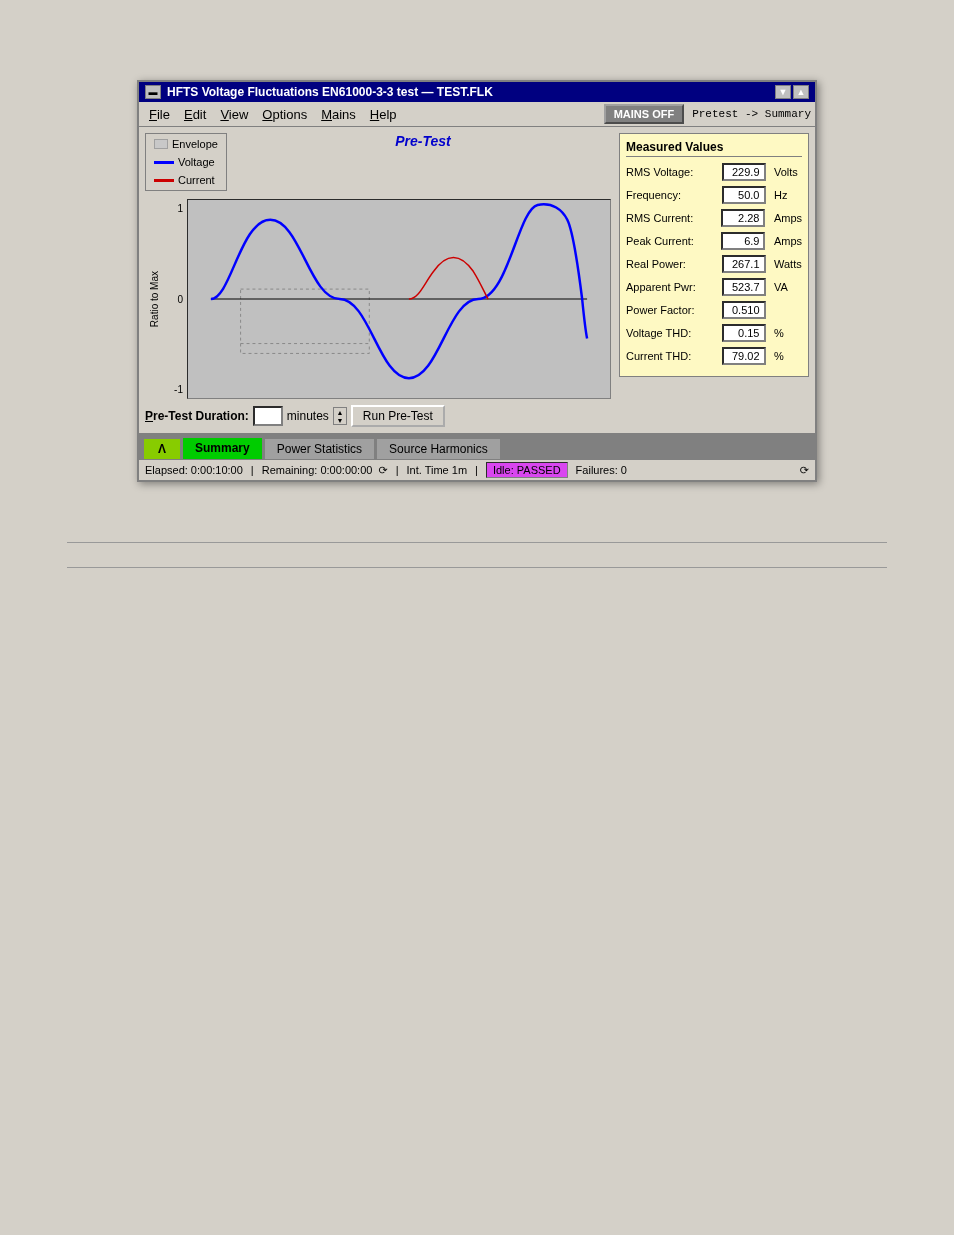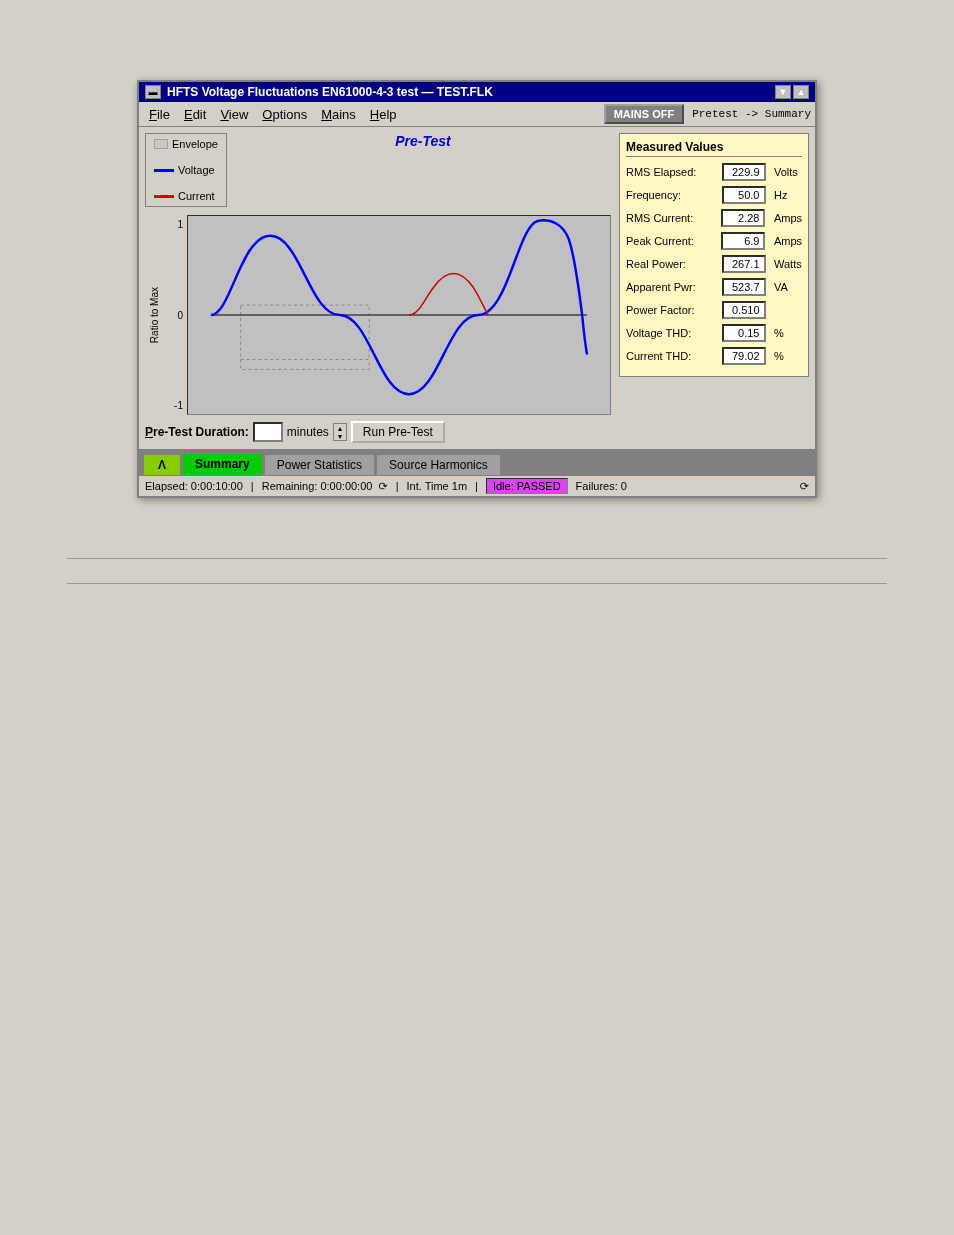--- a/index.html
+++ b/index.html
@@ -113,21 +113,21 @@
       flex: 1;
       background: #d4d0c8;
     }
     
     .legend {
       background: #d4d0c8;
       border: 1px solid #808080;
       padding: 4px 8px;
       display: inline-flex;
       flex-direction: column;
-      gap: 14px;
+      gap: 6px;
       margin-bottom: 4px;
       font-size: 11px;
     }
     .legend-item {
       display: flex;
       align-items: center;
       gap: 4px;
     }
     .legend-box {
       width: 14px;
@@ -318,21 +318,21 @@
 </head>
 <body>
 
 <div style="display:flex;flex-direction:column;align-items:center;width:954px;min-height:1235px;background:#d4d0c8;justify-content:flex-start;padding-top:80px;">
 
   <div class="outer-frame">
 
     <div class="title-bar">
       <div class="title-bar-left">
         <div class="title-bar-icon">▬</div>
-        <span>HFTS Voltage Fluctuations EN61000-4-3 test — TEST.FLK</span>
+        <span>HFTS Voltage Fluctuations EN61000-3-3 test — TEST.FLK</span>
       </div>
       <div class="title-bar-controls">
         <div class="title-btn">▼</div>
         <div class="title-btn">▲</div>
       </div>
     </div>
 
     <div class="menu-bar">
       <div class="menu-items">
         <span class="menu-item"><u>F</u>ile</span>
@@ -422,21 +422,21 @@
             <button class="run-pretest-btn">Run Pre-Test</button>
           </div>
         </div>
 
         <div class="right-panel">
           <div class="measured-values-box">
             <div class="measured-title">Measured Values</div>
             <div>
 
               <div class="measured-row">
-                <span class="measured-label">RMS Elapsed:</span>
+                <span class="measured-label">RMS Voltage:</span>
                 <span class="measured-value">229.9</span>
                 <span class="measured-unit">Volts</span>
               </div>
 
               <div class="measured-row">
                 <span class="measured-label">Frequency:</span>
                 <span class="measured-value">50.0</span>
                 <span class="measured-unit">Hz</span>
               </div>
 

